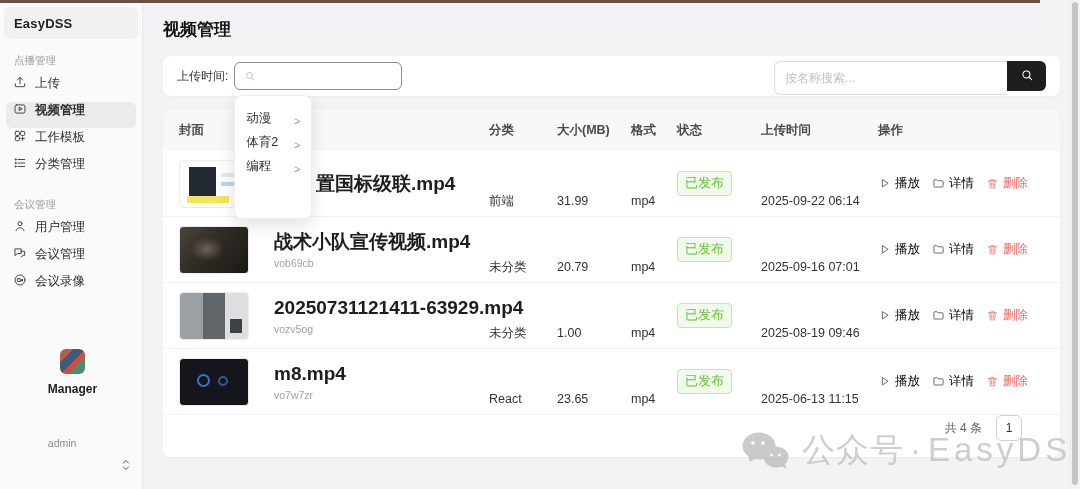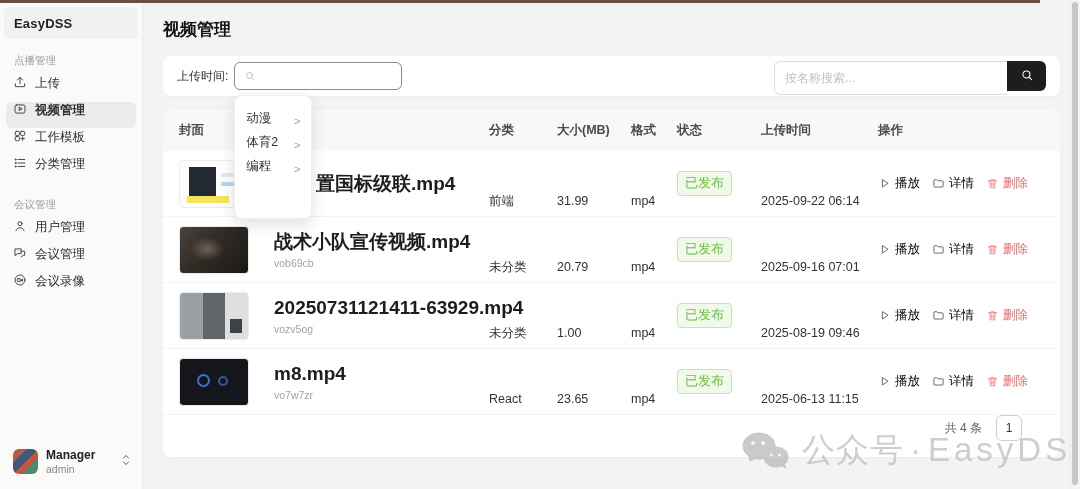--- a/index.html
+++ b/index.html
@@ -17,26 +17,26 @@
   .app { display:flex; height:100%; }
 
   
   .sidebar { width:143px; min-width:143px; background:#fafafa; border-right:1px solid #e7e7e7; display:flex; flex-direction:column; position:relative; z-index:5; }
   .logo { margin:7px 4px 0; height:32px; border-radius:6px; background:#f1f1f2; display:flex; align-items:center; padding:0 10px; font-size:13px; font-weight:bold; color:#1f1f1f; letter-spacing:.2px; }
   .section-label { font-size:10.5px; color:#9b9b9b; padding:15px 14px 7px; }
   .nav-item { height:26px; margin:0 6px 1px; padding:0 7px; border-radius:6px; display:flex; align-items:flex-start; gap:8px; font-size:12.5px; color:#2f2f2f; cursor:pointer; }
   .nav-item.active { background:#ebebec; font-weight:bold; }
   .nav-item svg { width:14px; height:14px; stroke:#3a3a3a; fill:none; stroke-width:1.6; stroke-linecap:round; stroke-linejoin:round; flex:none; }
   .spacer { flex:1; }
-  .user-row { display:flex; align-items:center; gap:8px; padding:10px 10px 13px 13px; }
+  .user-row { display:flex; align-items:center; gap:8px; padding:10px 10px 13px 13px;flex-direction:column; }
   .avatar { width:25px; height:25px; border-radius:6px; flex:none;
     background:linear-gradient(135deg,#b85c4a 0 28%,#3e5a78 28% 52%,#cf4f3e 52% 68%,#4c8c6a 68% 100%); }
   .user-meta { line-height:1.25; }
   .user-name { font-size:12px; font-weight:bold; color:#222; }
-  .user-role { font-size:10.5px; color:#8a8a8a; }
+  .user-role { font-size:10.5px; color:#8a8a8a;margin-top:40px; }
   .user-chevron { margin-left:auto; cursor:pointer; }
   .user-chevron svg { width:12px; height:14px; stroke:#444; fill:none; stroke-width:1.8; stroke-linecap:round; stroke-linejoin:round; }
 
   
   .main { flex:1; padding:12px 20px 0 20px; position:relative; }
   .page-title { font-size:17px; font-weight:bold; color:#121212; margin:6px 0 15px; }
 
   .filter-card { background:#fff; border-radius:8px; height:40px; display:flex; align-items:center; padding:0 14px; position:relative; z-index:10; box-shadow:0 1px 2px rgba(0,0,0,.03); }
   .filter-label { font-size:12px; color:#333; margin-right:6px; white-space:nowrap; }
   .select-wrap { position:relative; }

